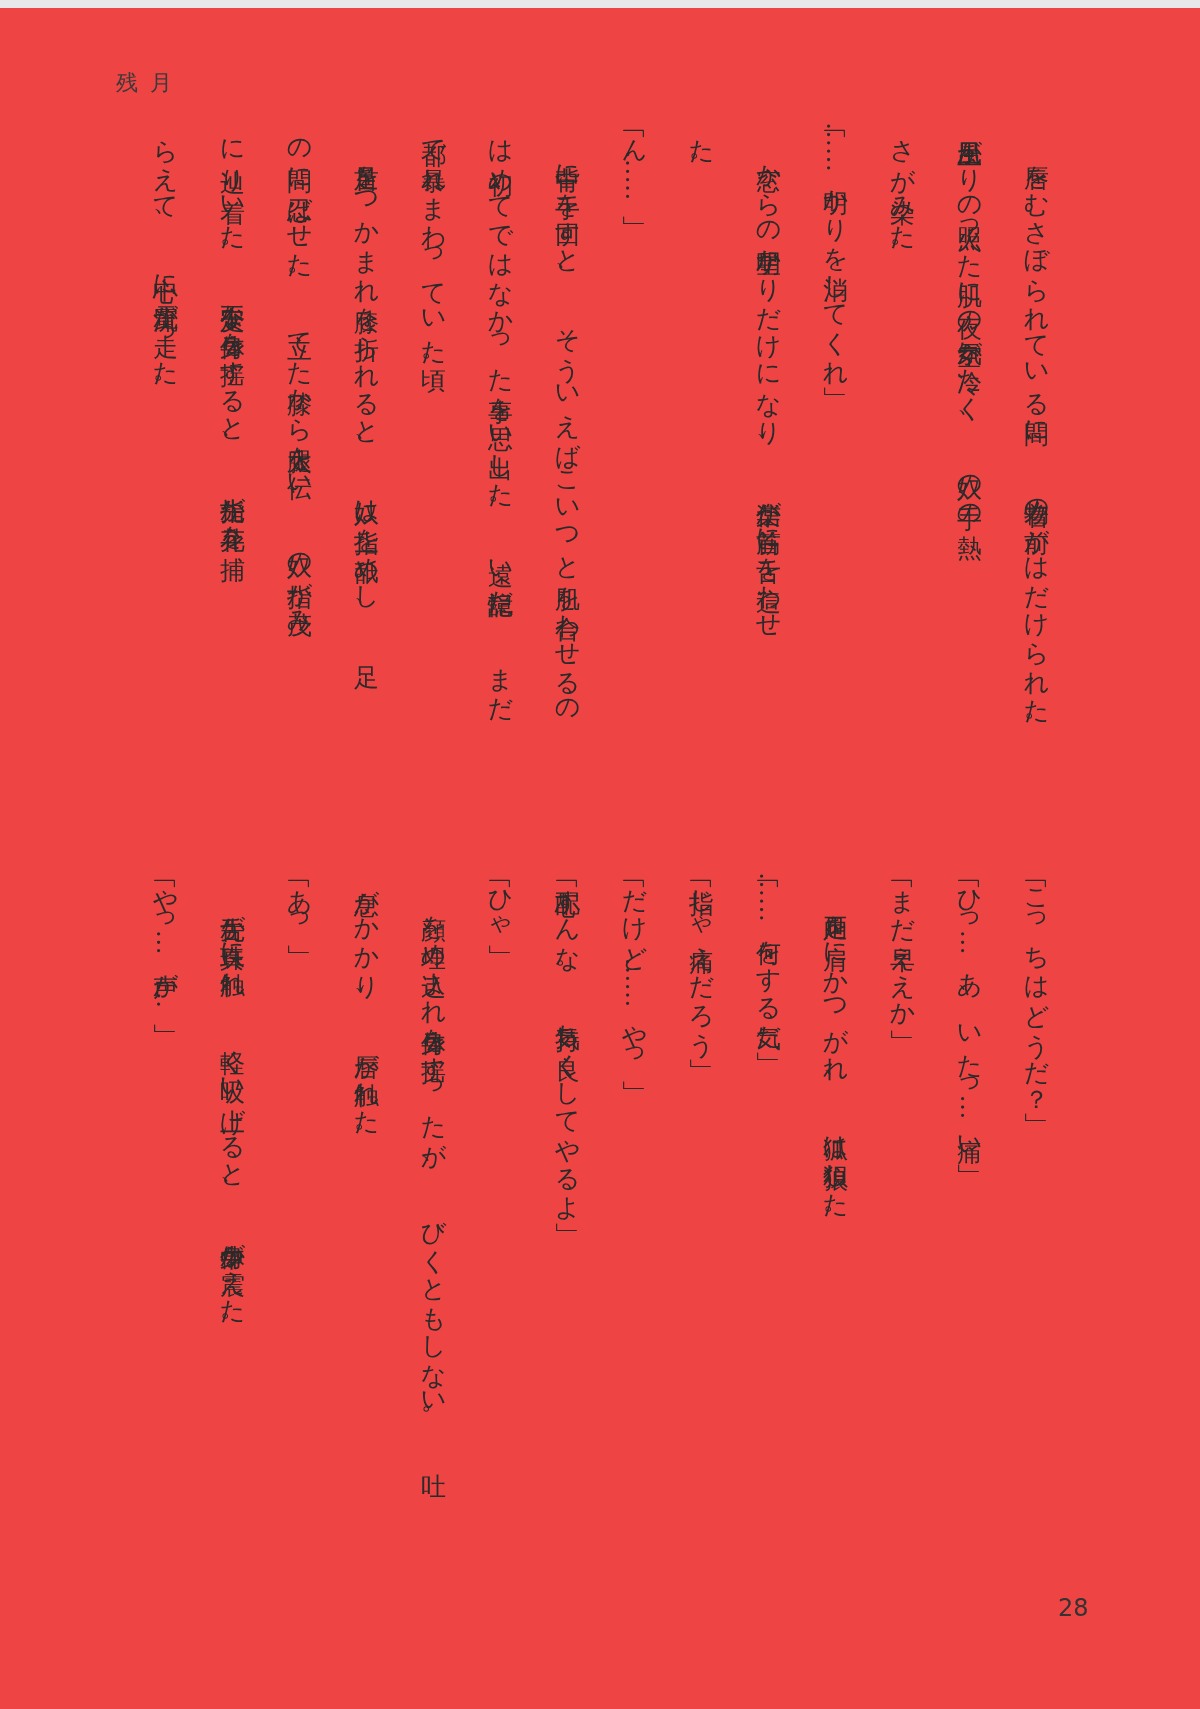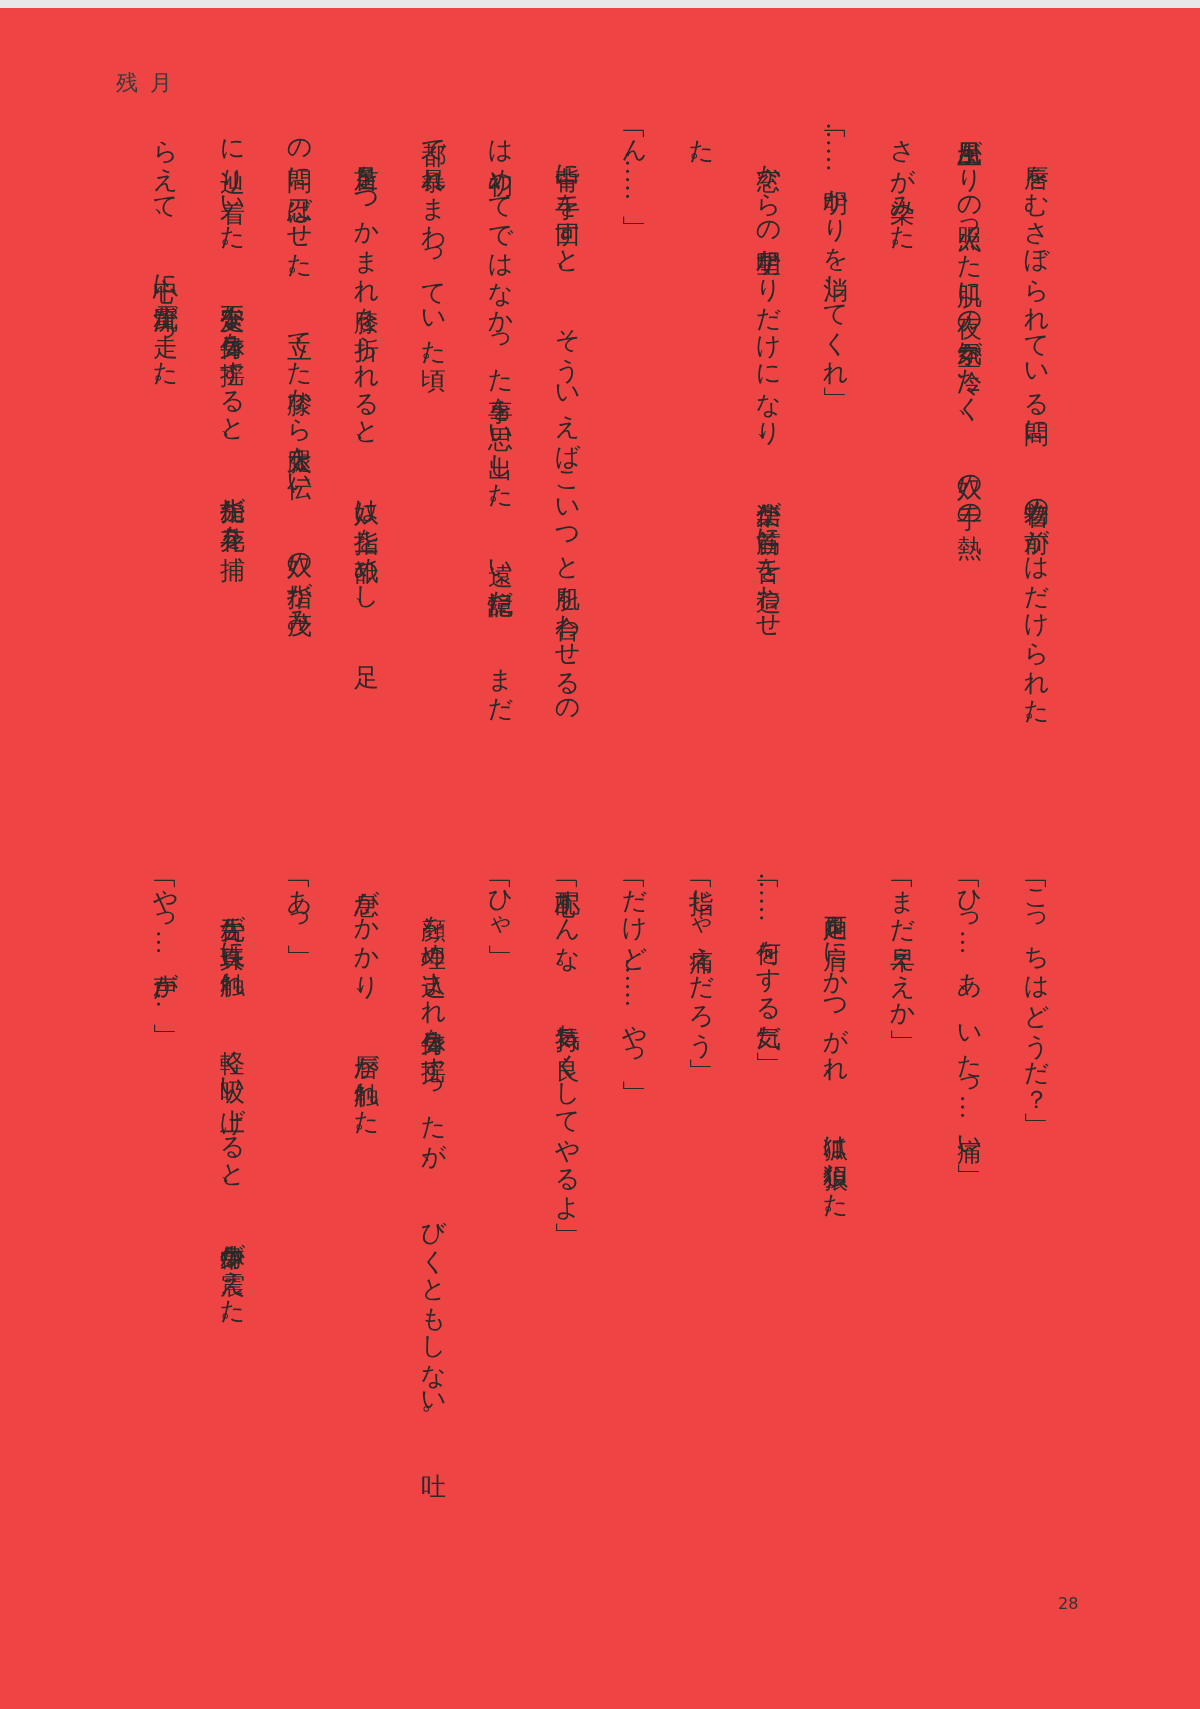--- a/index.html
+++ b/index.html
@@ -32,21 +32,21 @@
     white-space: nowrap;
   }
   .vblock-top    { top: 114px; height: 765px; }
   .vblock-bottom { top: 864px; height: 775px; }
   .line { line-height: 67px; }
   .ind  { text-indent: 25px; }
   .page-number {
     position: absolute;
     left: 1058px;
     top: 1586px;
-    font-size: 16px;
+    font-size: 24px;
     font-family: "DejaVu Sans", "Liberation Sans", sans-serif;
     color: #333333;
   }
 </style>
 </head>
 <body>
 
 <div class="page">
 
   <div class="running-title">残月</div>

